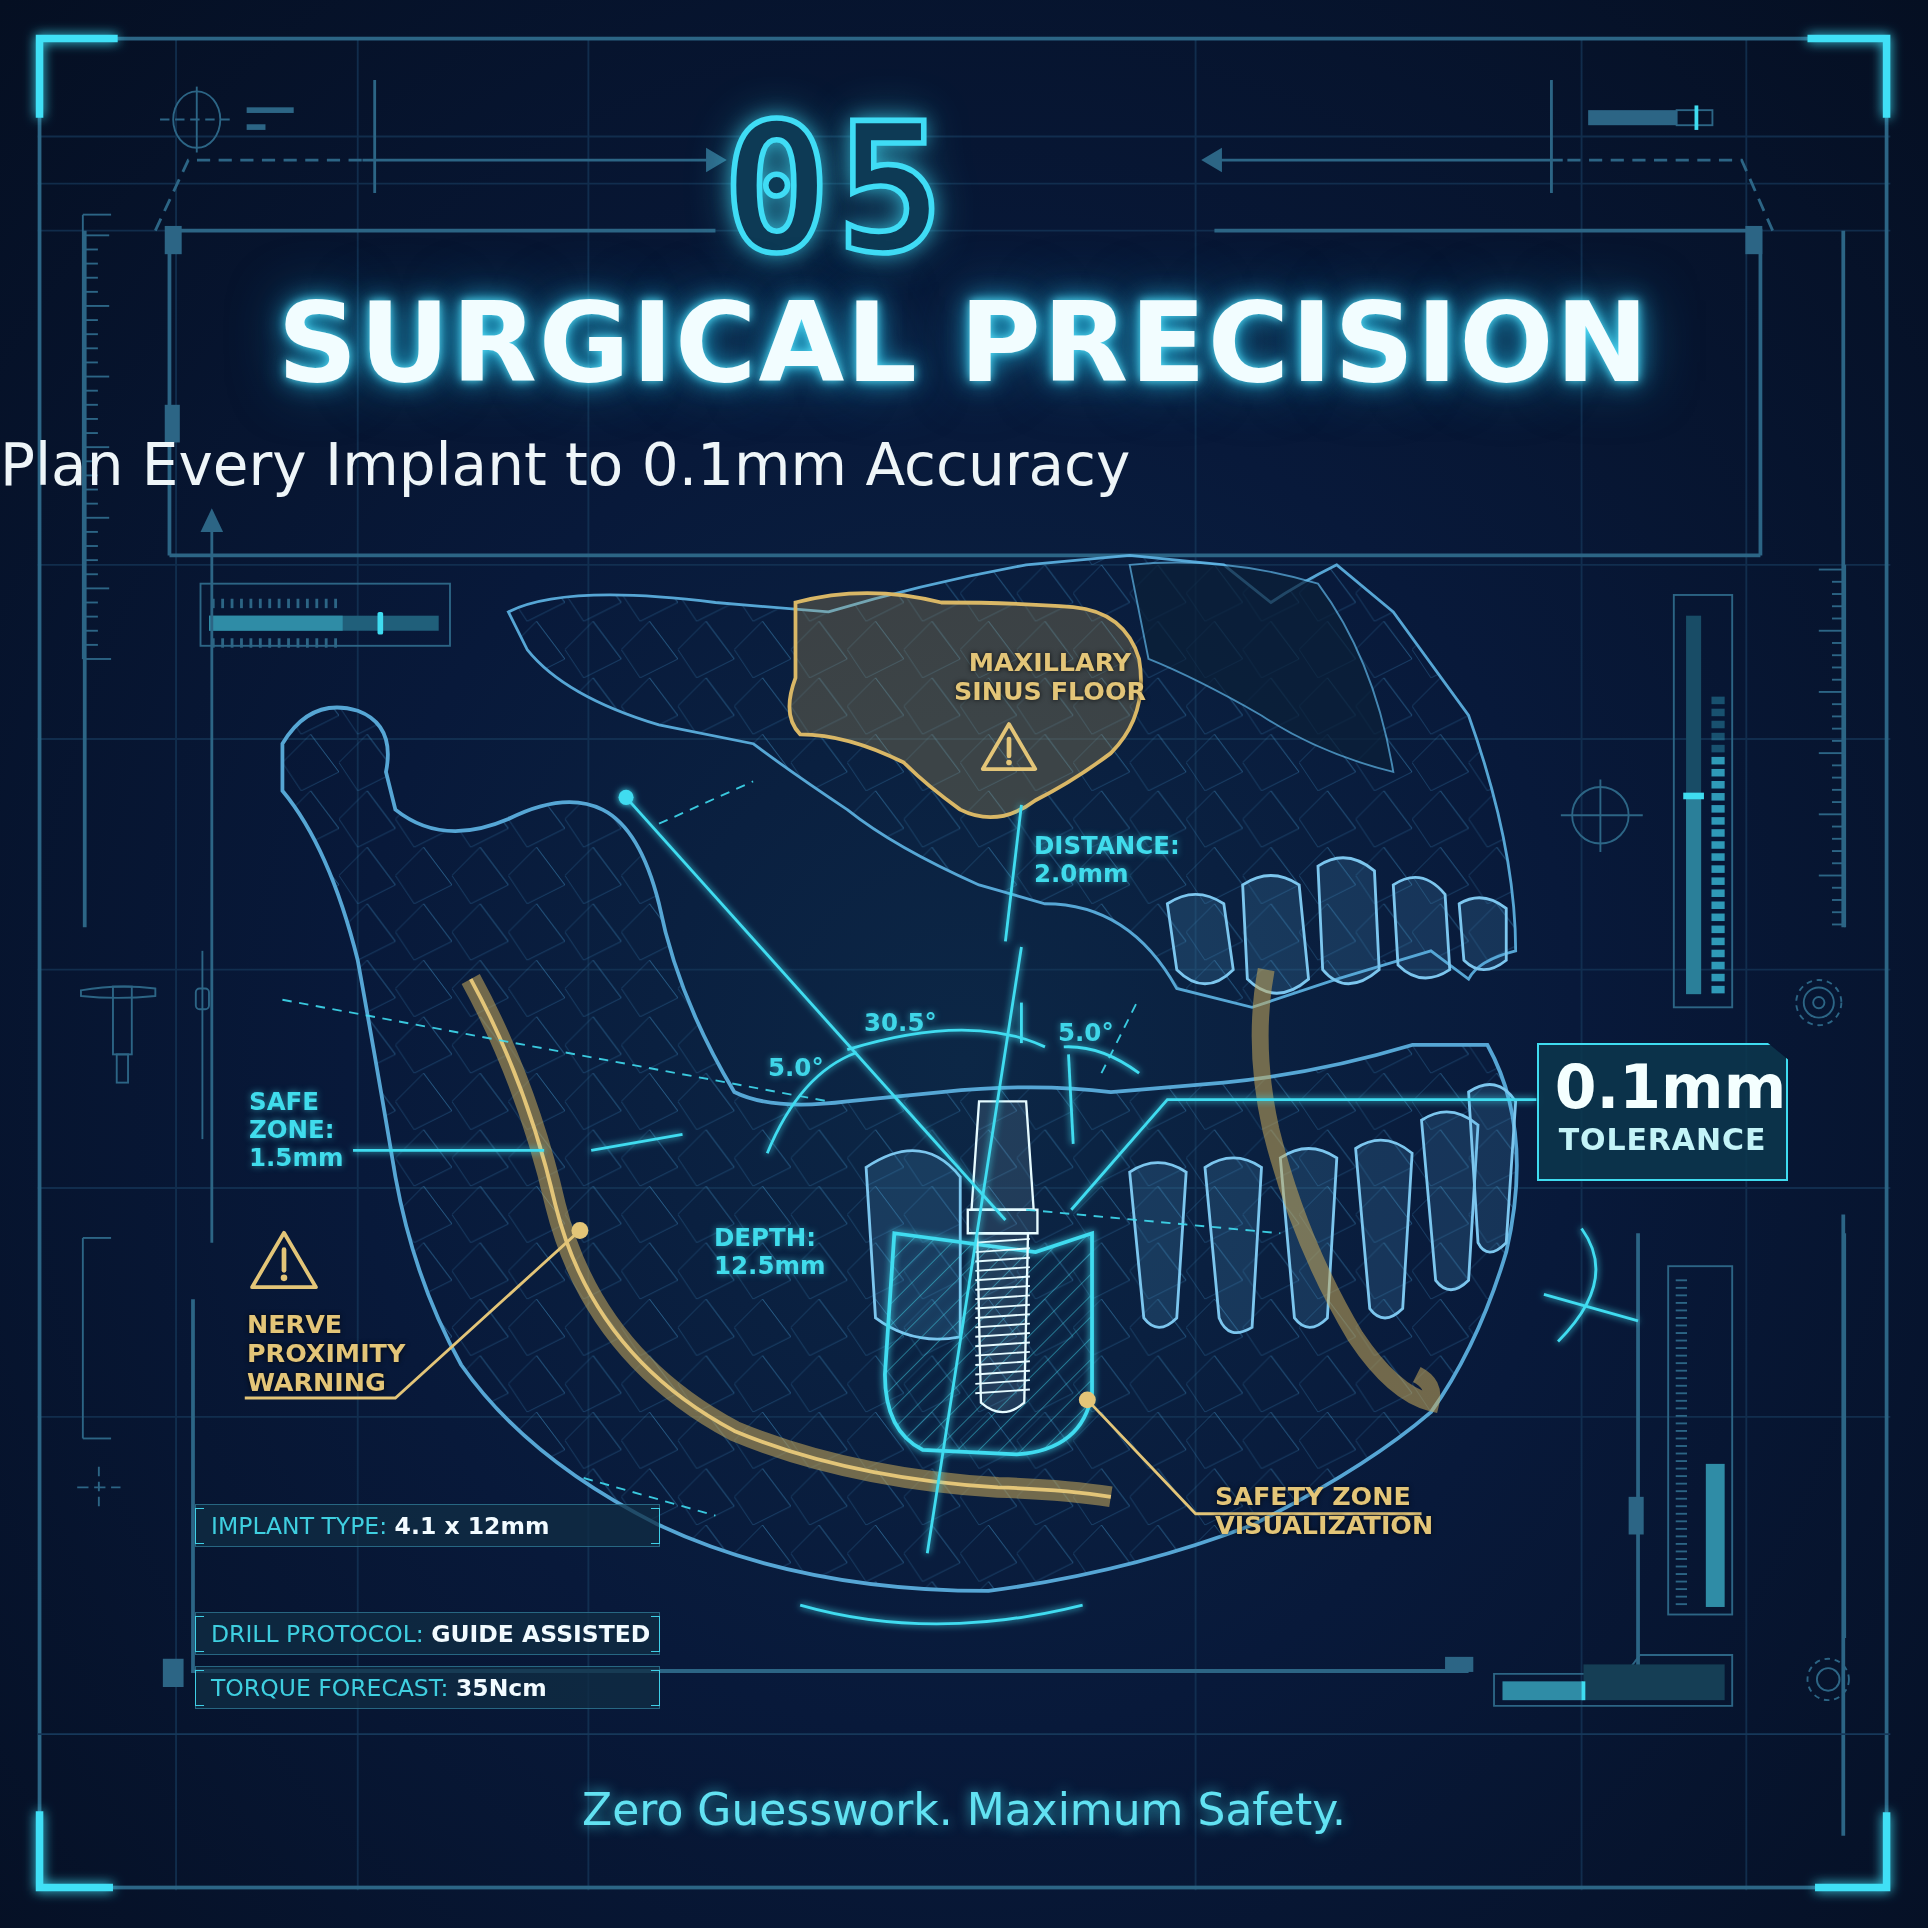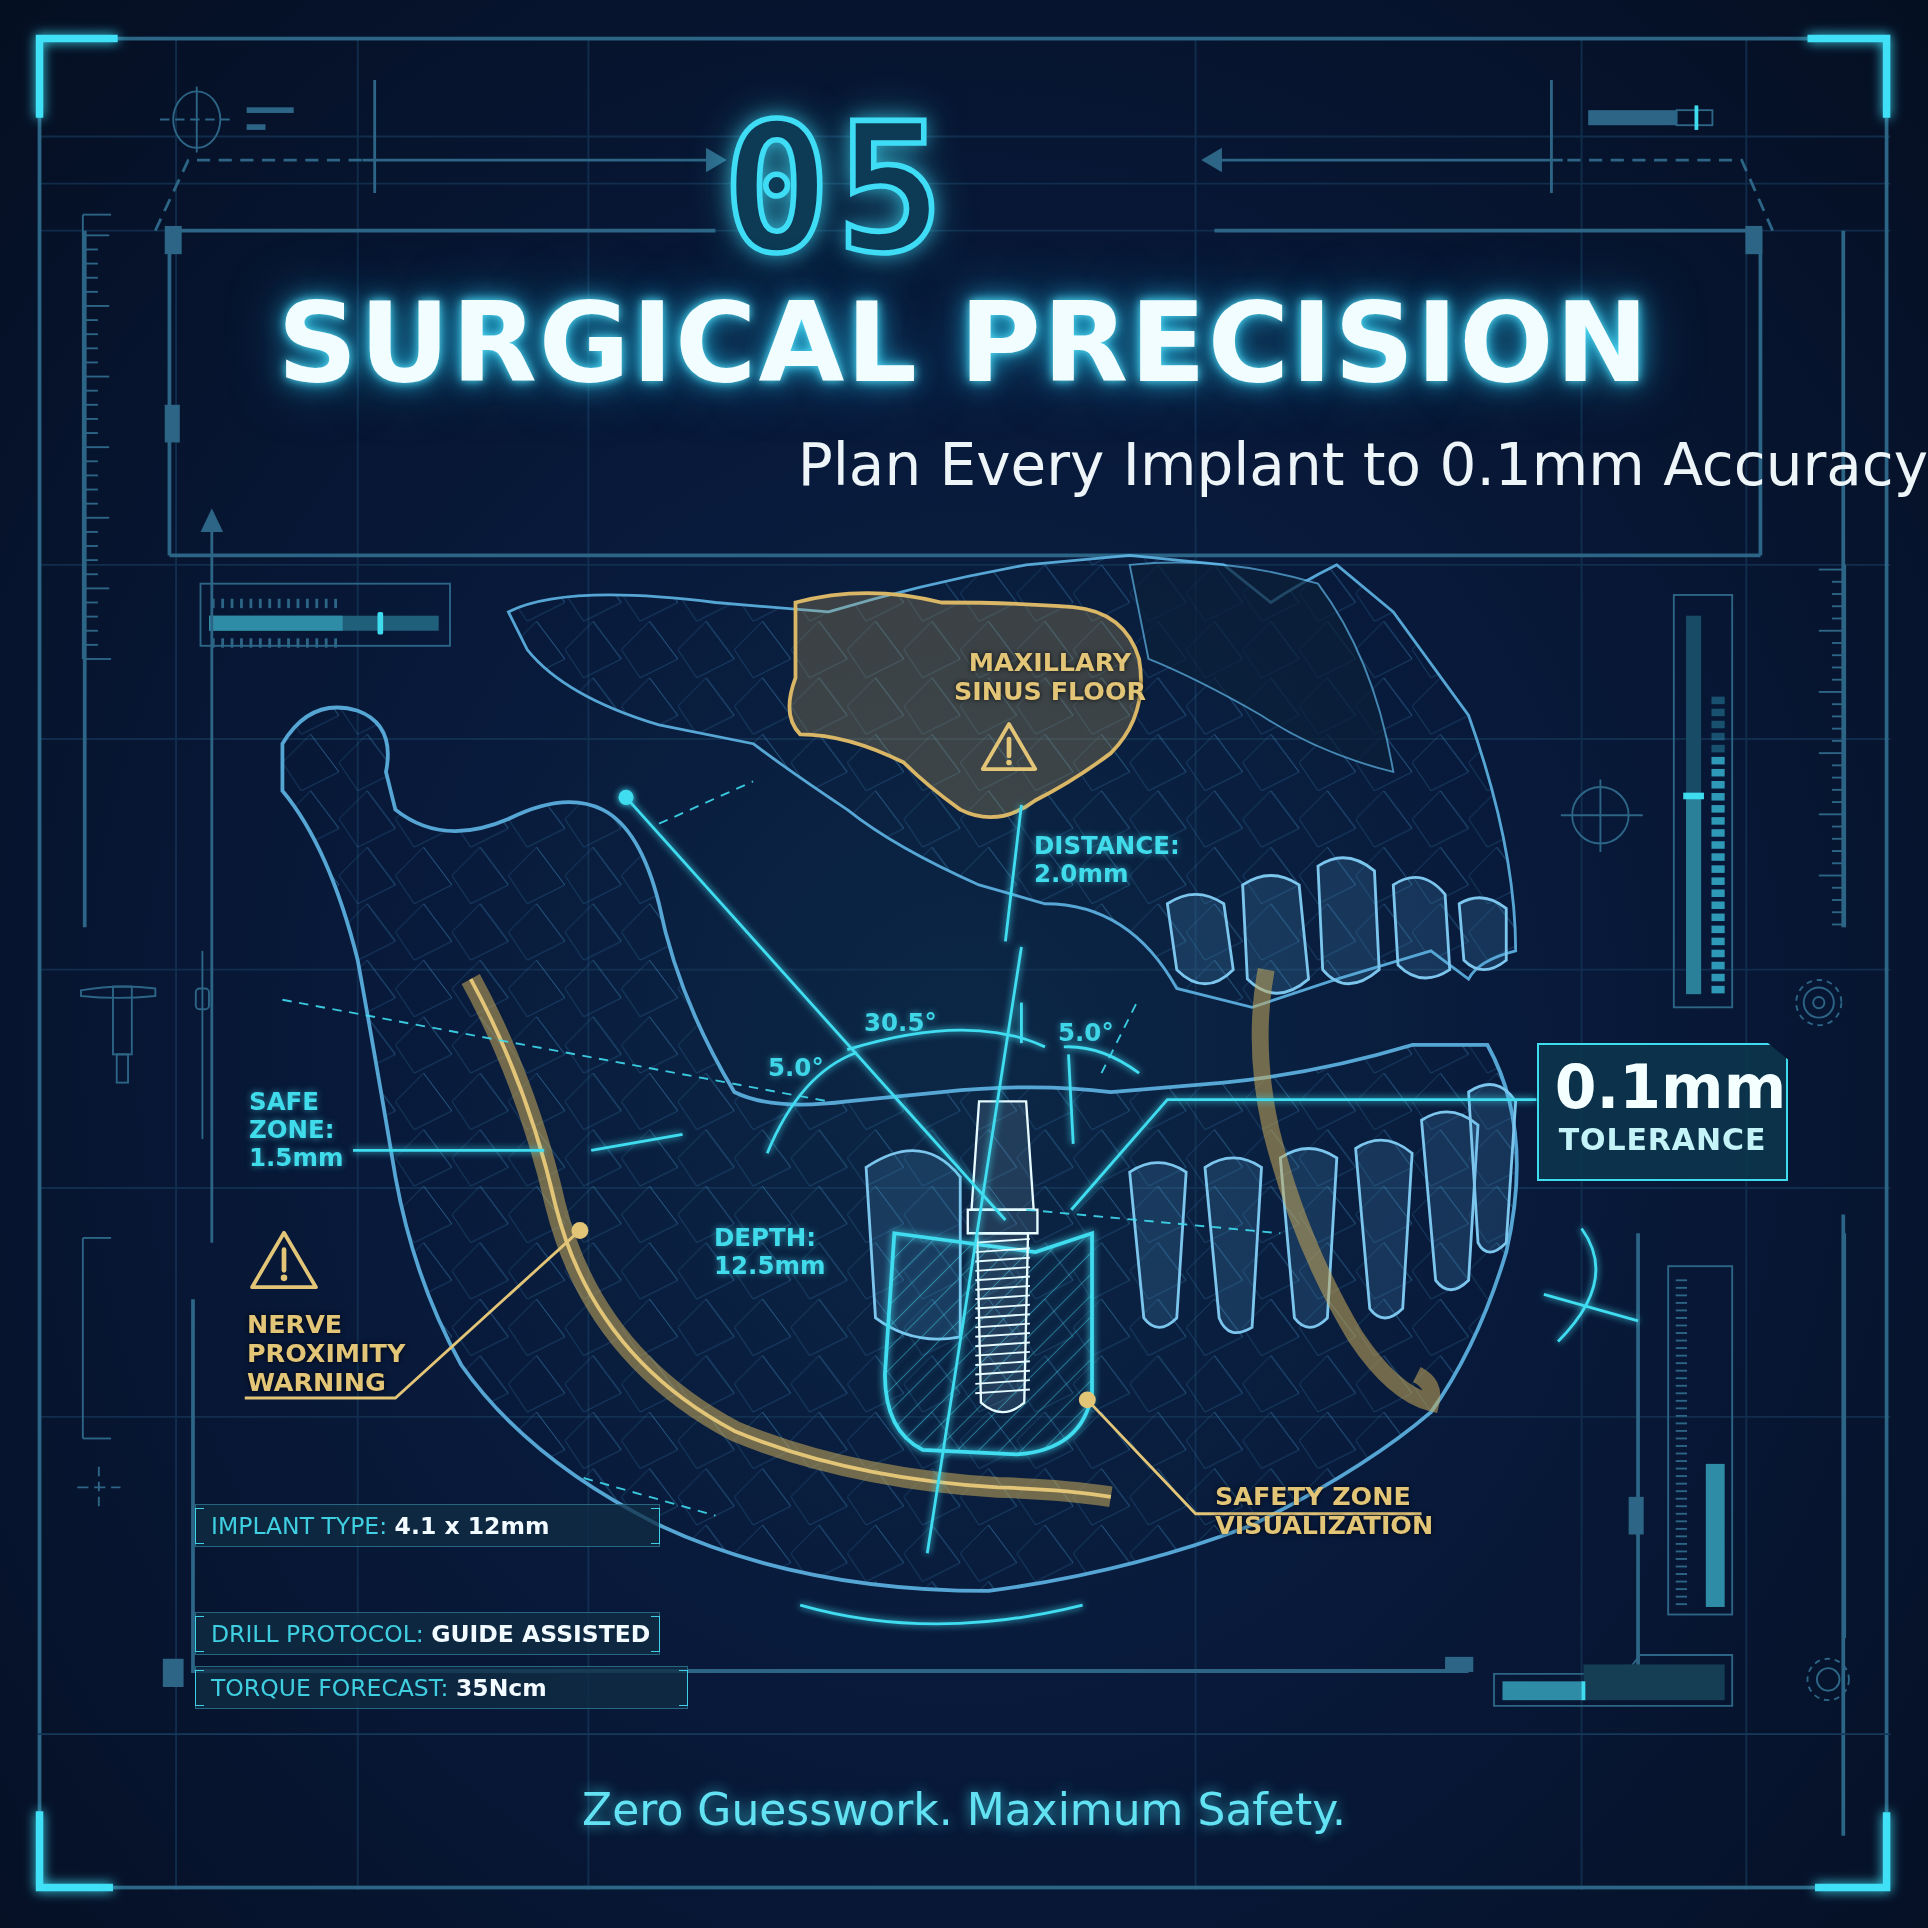--- a/index.html
+++ b/index.html
@@ -5,21 +5,21 @@
   html,body{margin:0;padding:0;background:#061327;}
   body{width:1928px;height:1928px;position:relative;overflow:hidden;font-family:"DejaVu Sans","Liberation Sans",sans-serif;}
   #stage{position:absolute;left:0;top:0;width:1928px;height:1928px;
     background:radial-gradient(ellipse at 50% 55%, #0c2746 0%, #08193a 45%, #050f22 100%);}
   svg.layer{position:absolute;left:0;top:0;width:1928px;height:1928px;}
   .abs{position:absolute;}
   .big-num{left:0;width:1672px;top:99px;text-align:center;font-family:"DejaVu Sans Mono","Liberation Mono",monospace;font-weight:bold;font-size:179px;line-height:179px;letter-spacing:5.6px;color:#0d3a55;
     -webkit-text-stroke:5.6px #3fdcf5;text-shadow:0 0 21px rgba(63,220,245,.85),0 0 47px rgba(63,220,245,.4);}
   .title{left:0;width:1928px;top:282px;text-align:center;font-weight:bold;font-size:111px;line-height:122px;color:#f2fdff;letter-spacing:1.9px;
     text-shadow:0 0 9.4px rgba(90,230,255,.95),0 0 24.5px rgba(40,200,240,.8),0 0 56px rgba(40,180,230,.5);}
-  .subtitle{left:0;width:1928px;top:428px;text-align:right;font-size:58px;line-height:75px;color:#eef5f8;}
+  .subtitle{left:0;width:1928px;top:428px;text-align:left;font-size:58px;line-height:75px;color:#eef5f8;}
   .tagline{left:0;width:1928px;top:1772px;text-align:center;font-size:44px;line-height:75px;color:#62e2f2;
     text-shadow:0 0 13px rgba(60,220,240,.8);}
   .lbl-cyan{color:#40dcec;font-weight:bold;font-size:24.5px;line-height:28px;text-shadow:0 0 7.5px rgba(64,220,236,.6);}
   .lbl-gold{color:#e3c578;font-weight:bold;font-size:25.4px;line-height:29px;text-shadow:0 0 5.6px rgba(0,0,0,.8);}
   .ang{color:#3fd6e8;font-weight:bold;font-size:24.5px;text-shadow:0 0 7.5px rgba(64,220,236,.6);}
   .tol{left:1537px;top:1043px;width:247px;height:134px;border:2.8px solid #3fdcf0;background:rgba(12,55,78,.85);
     clip-path:polygon(0 0,92% 0,100% 12%,100% 100%,0 100%);box-shadow:0 0 17px rgba(60,220,240,.6);}
   .tol-v{position:absolute;left:0;top:7.5px;width:100%;text-align:center;font-weight:bold;font-size:60px;color:#f4ffff;line-height:68px;padding-left:8px;}
   .tol-l{position:absolute;left:0;top:77px;width:100%;text-align:center;font-weight:bold;font-size:30px;color:#c4f4f8;letter-spacing:0.9px;}
   .spec{left:195px;width:463px;height:41px;border:1.4px solid rgba(70,180,210,.45);background:rgba(16,45,68,.75);}
@@ -514,19 +514,19 @@
     <div class="tol-v">0.1mm</div>
     <div class="tol-l">TOLERANCE</div>
   </div>
 
   <div class="abs spec" style="top:1504px;">
     <div class="spec-k"><span>IMPLANT TYPE: </span><span class="spec-v">4.1 x 12mm</span></div>
   </div>
   <div class="abs spec" style="top:1612px;">
     <div class="spec-k"><span>DRILL PROTOCOL: </span><span class="spec-v">GUIDE ASSISTED</span></div>
   </div>
-  <div class="abs spec" style="top:1666px;padding-left:28px;">
+  <div class="abs spec" style="top:1666px;">
     <div class="spec-k"><span>TORQUE FORECAST: </span><span class="spec-v">35Ncm</span></div>
   </div>
 
   <div class="abs tagline">Zero Guesswork. Maximum Safety.</div>
 </div>
 
 
 </body></html>

